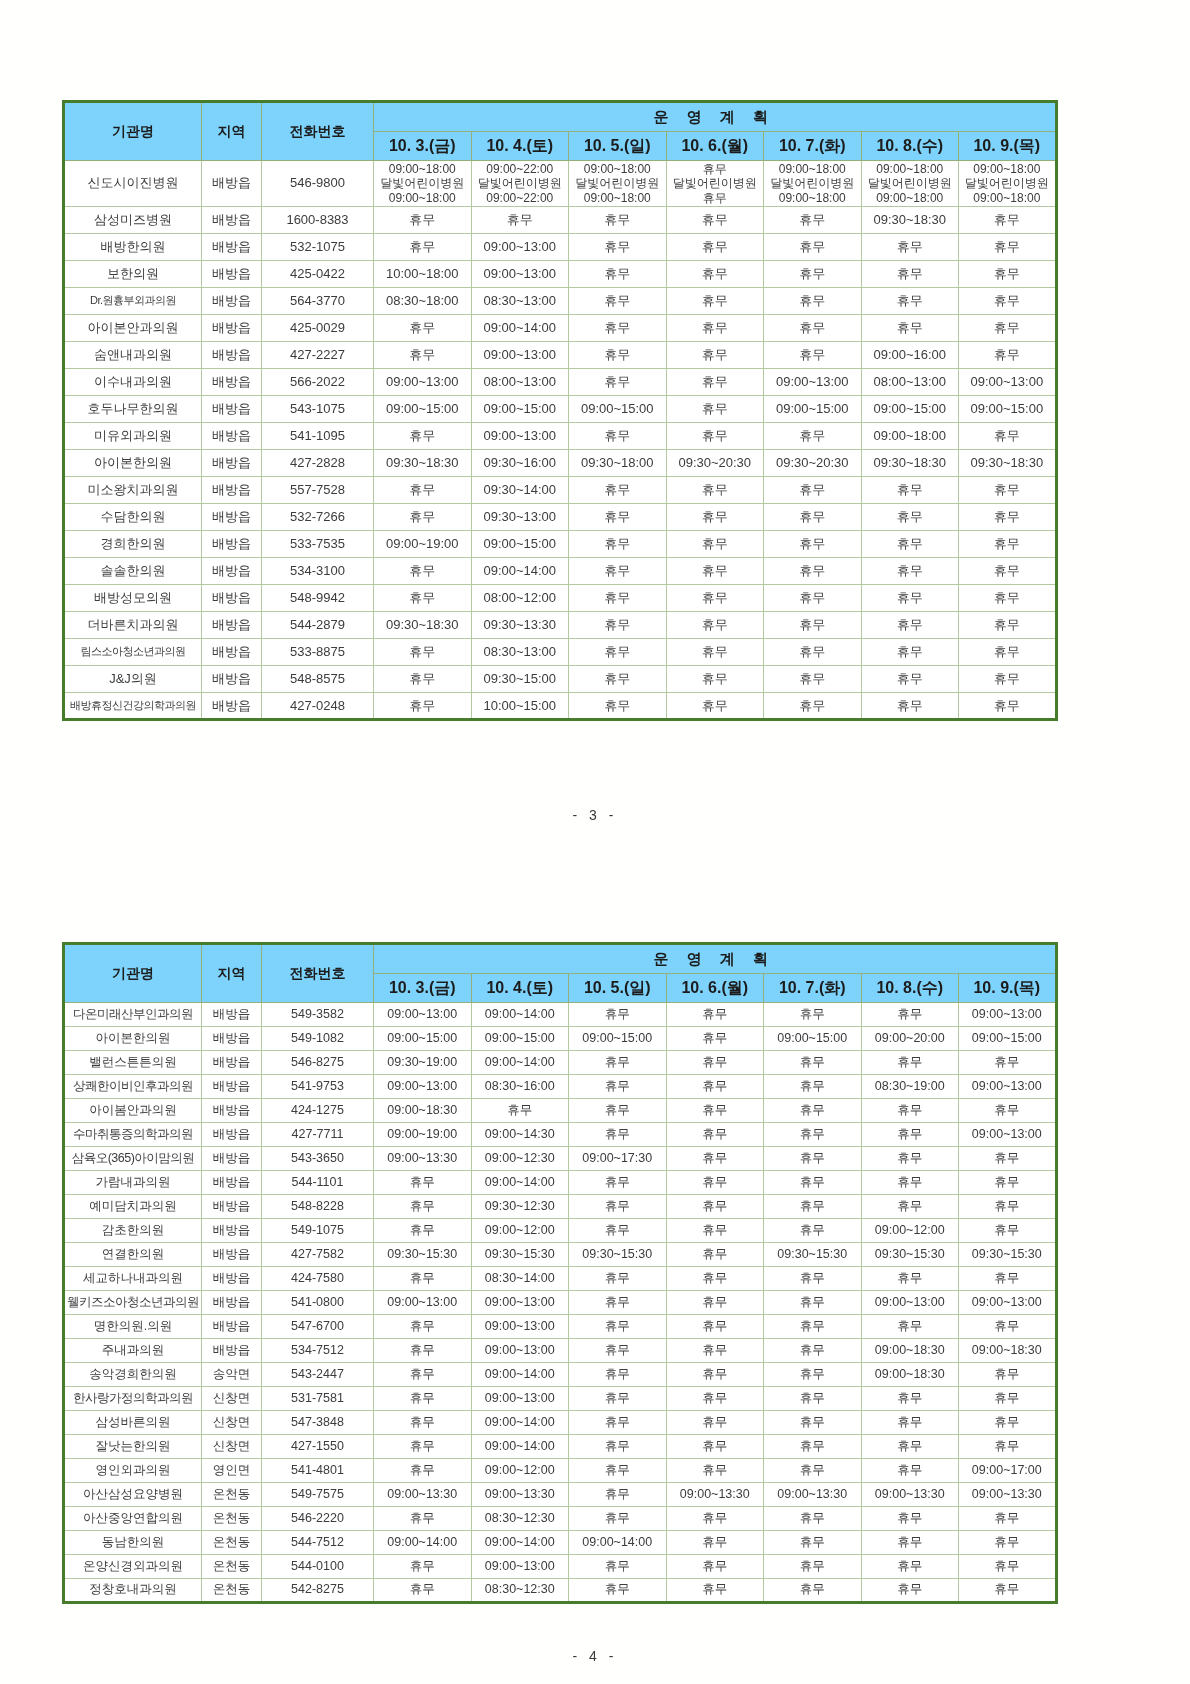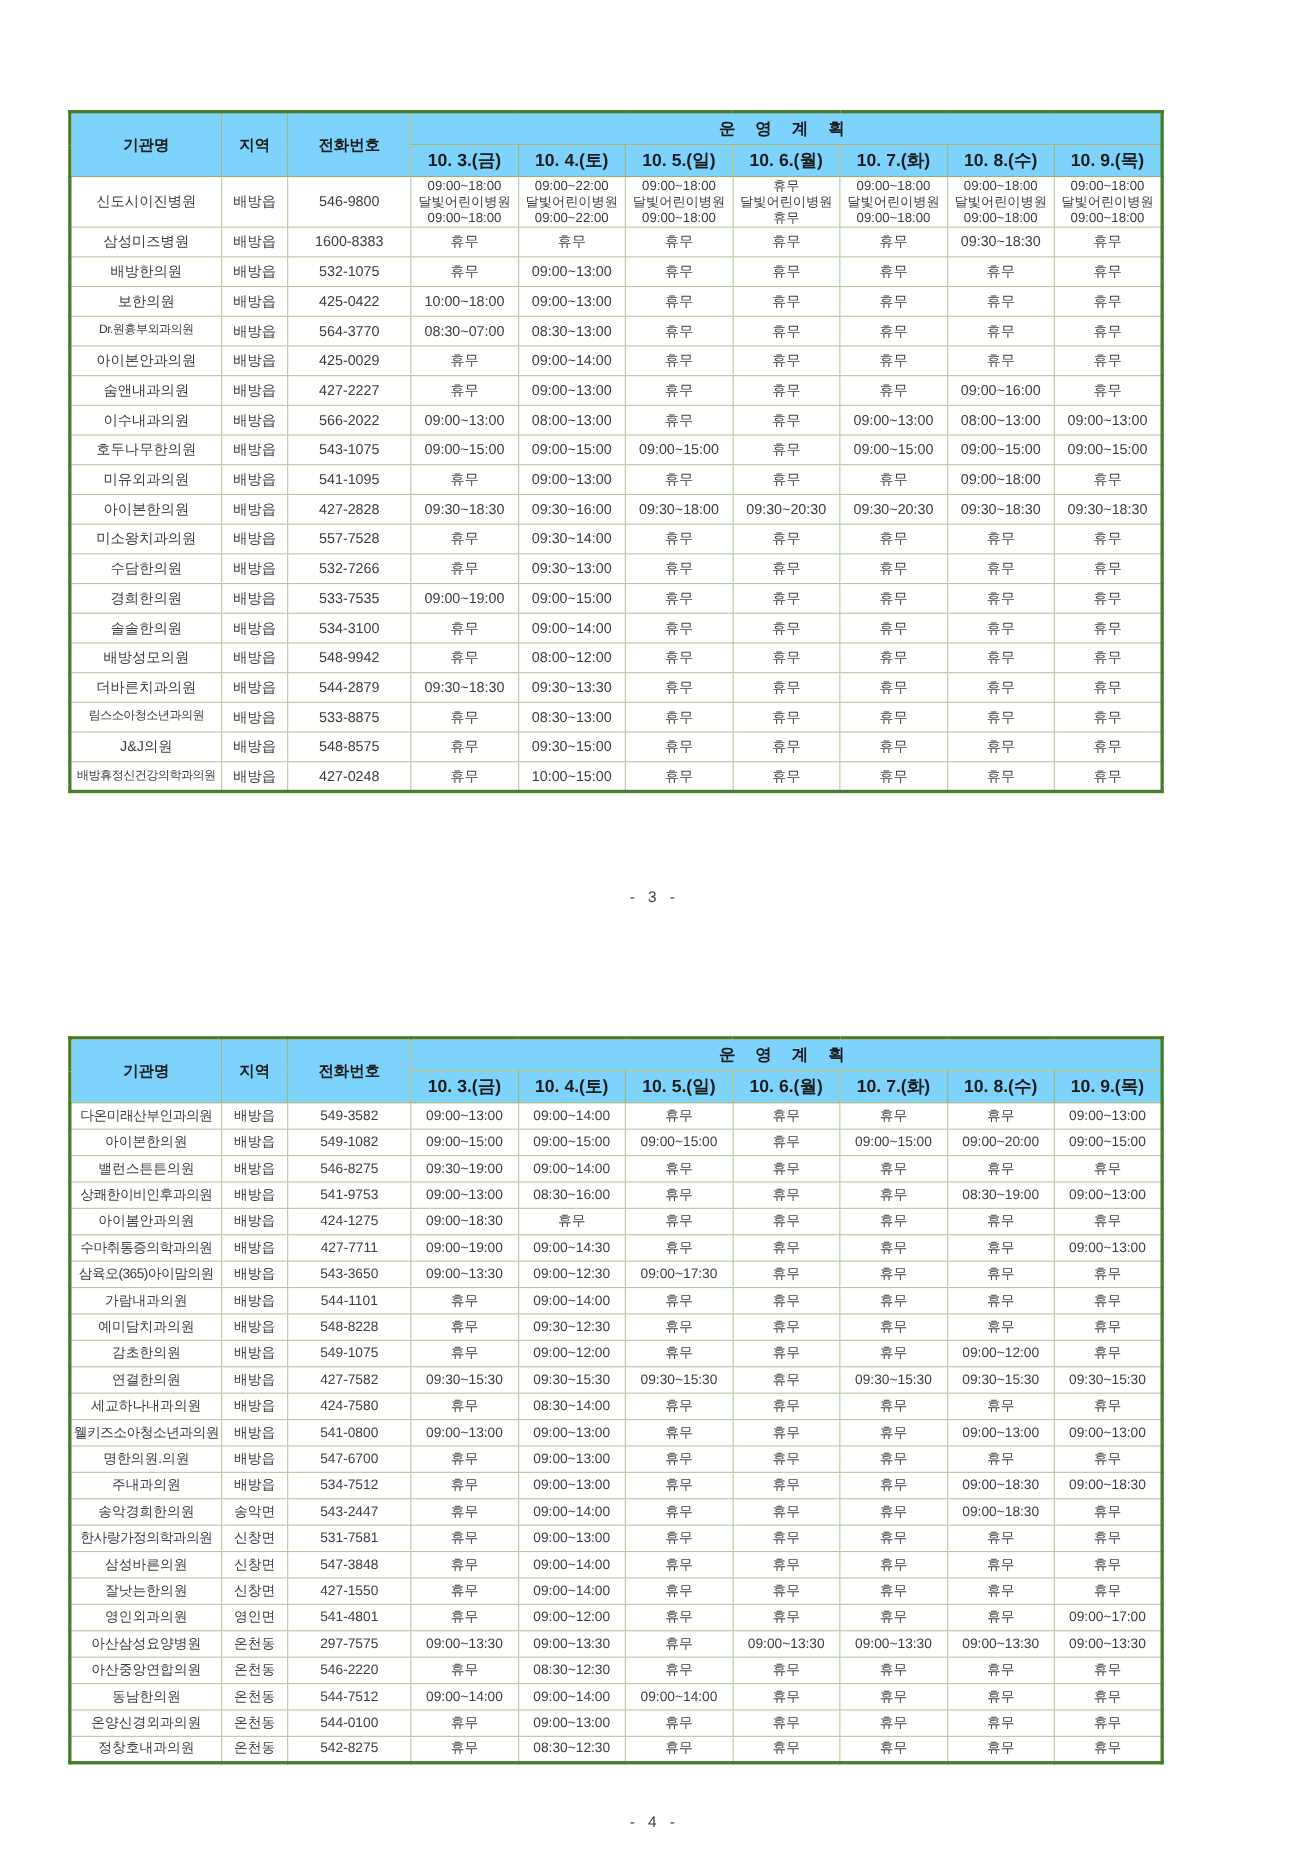--- a/index.html
+++ b/index.html
@@ -160,21 +160,21 @@
           <td class="c-day">휴무</td>
           <td class="c-day">휴무</td>
           <td class="c-day">휴무</td>
           <td class="c-day">휴무</td>
           <td class="c-day">휴무</td>
         </tr>
         <tr>
           <td class="c-name small">Dr.원흉부외과의원</td>
           <td class="c-region">배방읍</td>
           <td class="c-phone">564-3770</td>
-          <td class="c-day">08:30~07:00</td>
+          <td class="c-day">08:30~18:00</td>
           <td class="c-day">08:30~13:00</td>
           <td class="c-day">휴무</td>
           <td class="c-day">휴무</td>
           <td class="c-day">휴무</td>
           <td class="c-day">휴무</td>
           <td class="c-day">휴무</td>
         </tr>
         <tr>
           <td class="c-name">아이본안과의원</td>
           <td class="c-region">배방읍</td>
@@ -626,21 +626,21 @@
           <td class="c-day">09:00~12:00</td>
           <td class="c-day">휴무</td>
           <td class="c-day">휴무</td>
           <td class="c-day">휴무</td>
           <td class="c-day">휴무</td>
           <td class="c-day">09:00~17:00</td>
         </tr>
         <tr>
           <td class="c-name">아산삼성요양병원</td>
           <td class="c-region">온천동</td>
-          <td class="c-phone">297-7575</td>
+          <td class="c-phone">549-7575</td>
           <td class="c-day">09:00~13:30</td>
           <td class="c-day">09:00~13:30</td>
           <td class="c-day">휴무</td>
           <td class="c-day">09:00~13:30</td>
           <td class="c-day">09:00~13:30</td>
           <td class="c-day">09:00~13:30</td>
           <td class="c-day">09:00~13:30</td>
         </tr>
         <tr>
           <td class="c-name">아산중앙연합의원</td>

